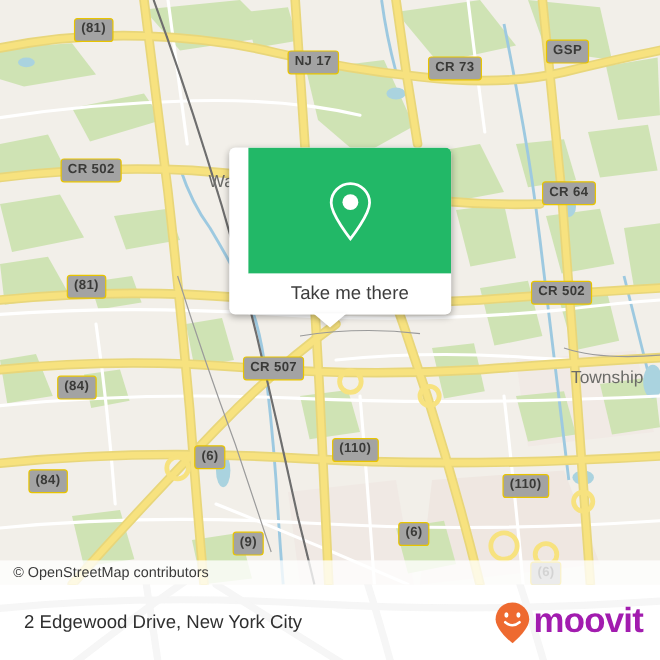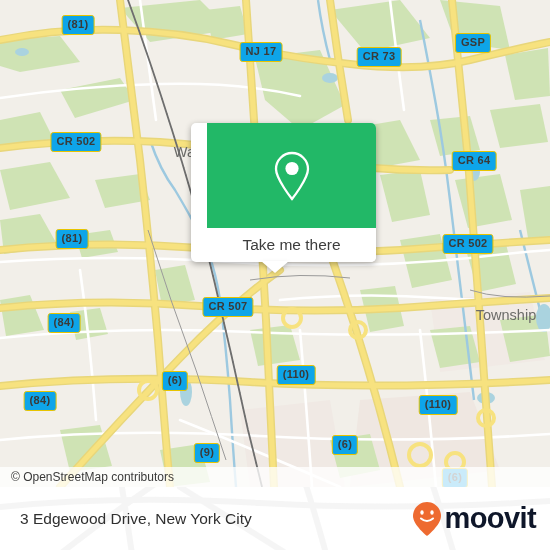--- a/index.html
+++ b/index.html
@@ -6,21 +6,21 @@
   body{width:550px;height:550px;overflow:hidden;
        font-family:"Liberation Sans","DejaVu Sans",sans-serif;}
   .app{position:relative;width:550px;height:550px;overflow:hidden;background:#fff;}
 
   
   .map{position:absolute;left:0;top:0;width:550px;height:487px;overflow:hidden;
        background:#f2efe9;}
   .map svg{position:absolute;left:0;top:0;}
 
   
-  .shield{position:absolute;background:#0ea5e9;border:1.4px solid #e8c400;
+  .shield{position:absolute;background:#a3a3a3;border:1.4px solid #e8c400;
           border-radius:3px;color:#3a3a38;font-weight:bold;font-size:11px;
           line-height:1;padding:3px 5px 4px 5px;white-space:nowrap;
           letter-spacing:.3px;transform:translate(-50%,-50%);}
   .placelabel{position:absolute;color:#6b6b68;font-size:14.5px;line-height:16px;
               white-space:nowrap;transform:translate(-50%,-50%);text-align:center;}
 
   
   .attrib{position:absolute;left:0;bottom:0;width:550px;height:20px;
           background:rgba(255,255,255,.78);margin-top:47px;}
   .attrib span{position:absolute;left:11px;top:3px;font-size:12px;color:#3a3a3a;}
@@ -40,21 +40,21 @@
         filter:drop-shadow(0 2px 2px rgba(0,0,0,.18));}
 
   
   .footer{position:absolute;left:0;top:487px;width:550px;height:63px;
           background:#ffffff;overflow:hidden;}
   .footer .wm{position:absolute;left:0;top:-420px;opacity:.35;}
   .addr{position:absolute;left:20px;top:50%;transform:translateY(-50%);
         font-size:15.5px;color:#2f2f2f;white-space:nowrap;}
   .brand{position:absolute;right:14px;top:50%;transform:translateY(-50%);
          display:flex;align-items:center;}
-  .brand-word{font-size:29px;color:#0f172a;letter-spacing:-.6px;
+  .brand-word{font-size:29px;color:#a21caf;letter-spacing:-.6px;
               font-weight:bold;line-height:1;margin-left:3px;}
 </style>
 </head>
 <body>
 
 <div class="app">
 
   <div class="map">
 
     <svg width="550" height="487">
@@ -229,21 +229,21 @@
       <g stroke="#e4e4e4" fill="none" stroke-width="6" stroke-linecap="round">
         <path d="M0 440 Q120 428 260 436 Q400 444 550 434"></path>
         <path d="M0 500 Q120 492 260 500 Q400 508 550 498"></path>
         <path d="M60 487 Q120 440 180 400"></path>
         <path d="M180 420 Q260 470 340 520"></path>
         <path d="M300 400 Q320 460 340 540"></path>
         <path d="M430 410 Q450 470 470 545"></path>
         <path d="M120 408 Q130 470 140 545"></path>
       </g>
     </svg>
-    <div class="addr">3 Edgewood Drive, New York City</div>
+    <div class="addr">2 Edgewood Drive, New York City</div>
     <div class="brand">
       <svg width="30" height="36" viewBox="0 0 30 36">
         <path d="M15 1 C7.3 1 1 7.3 1 15 C1 24 15 35 15 35 C15 35 29 24 29 15 C29 7.3 22.7 1 15 1 Z" fill="#ee6a30"></path>
         <ellipse cx="10" cy="11.5" rx="1.7" ry="2.2" fill="#ffffff"></ellipse>
         <ellipse cx="20" cy="11.5" rx="1.7" ry="2.2" fill="#ffffff"></ellipse>
         <path d="M9 17.5 Q15 22.5 21 17.5" fill="none" stroke="#ffffff" stroke-width="2.1" stroke-linecap="round"></path>
       </svg>
       <span class="brand-word">moovit</span>
     </div>
   </div>

